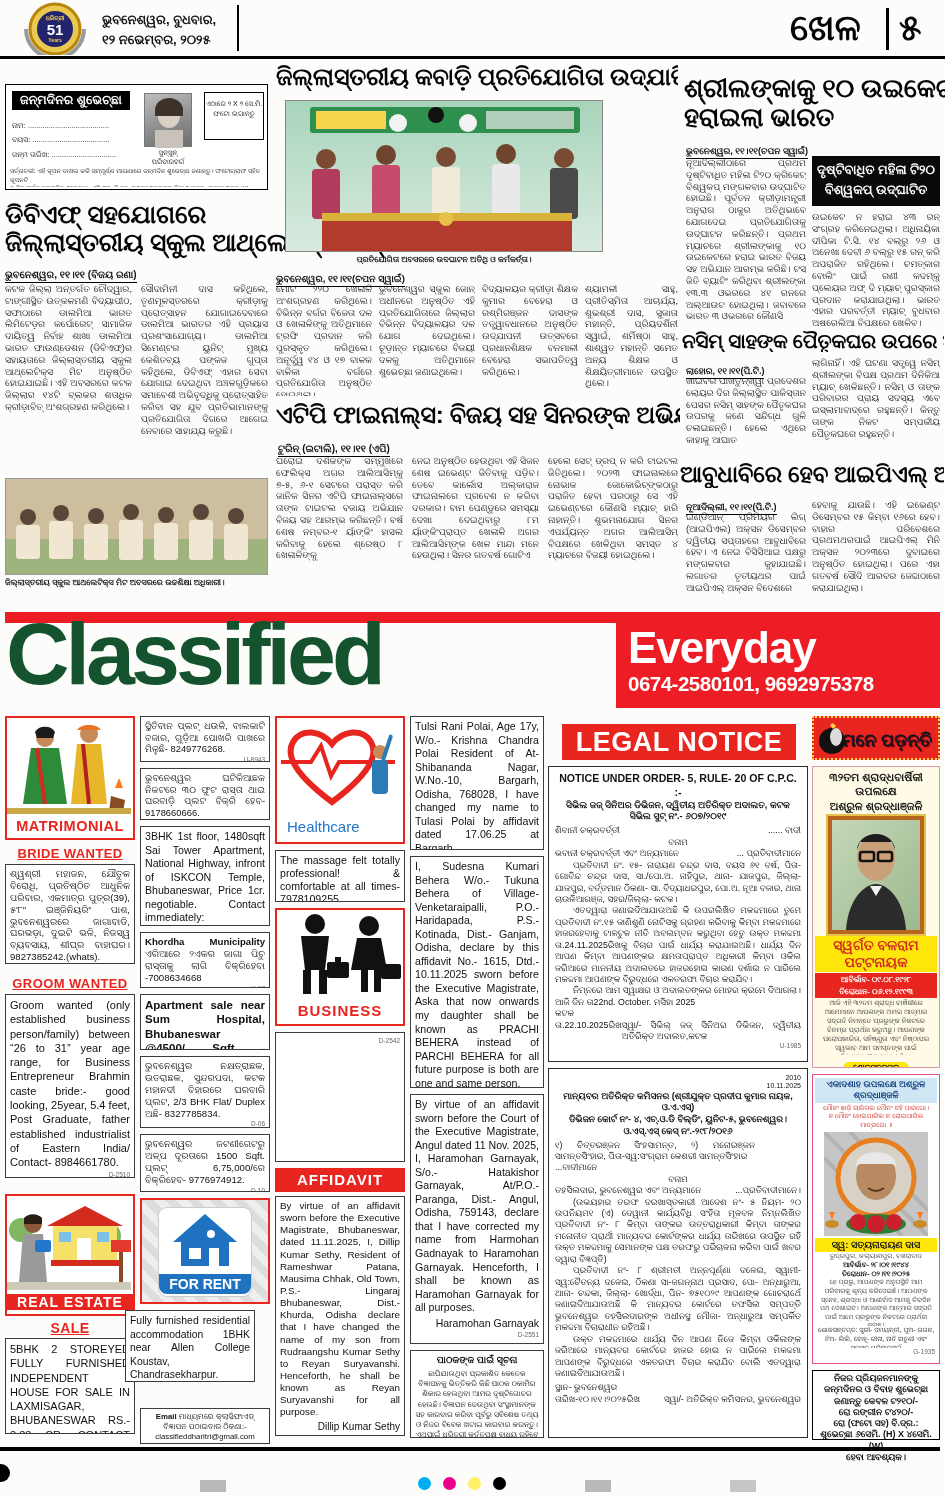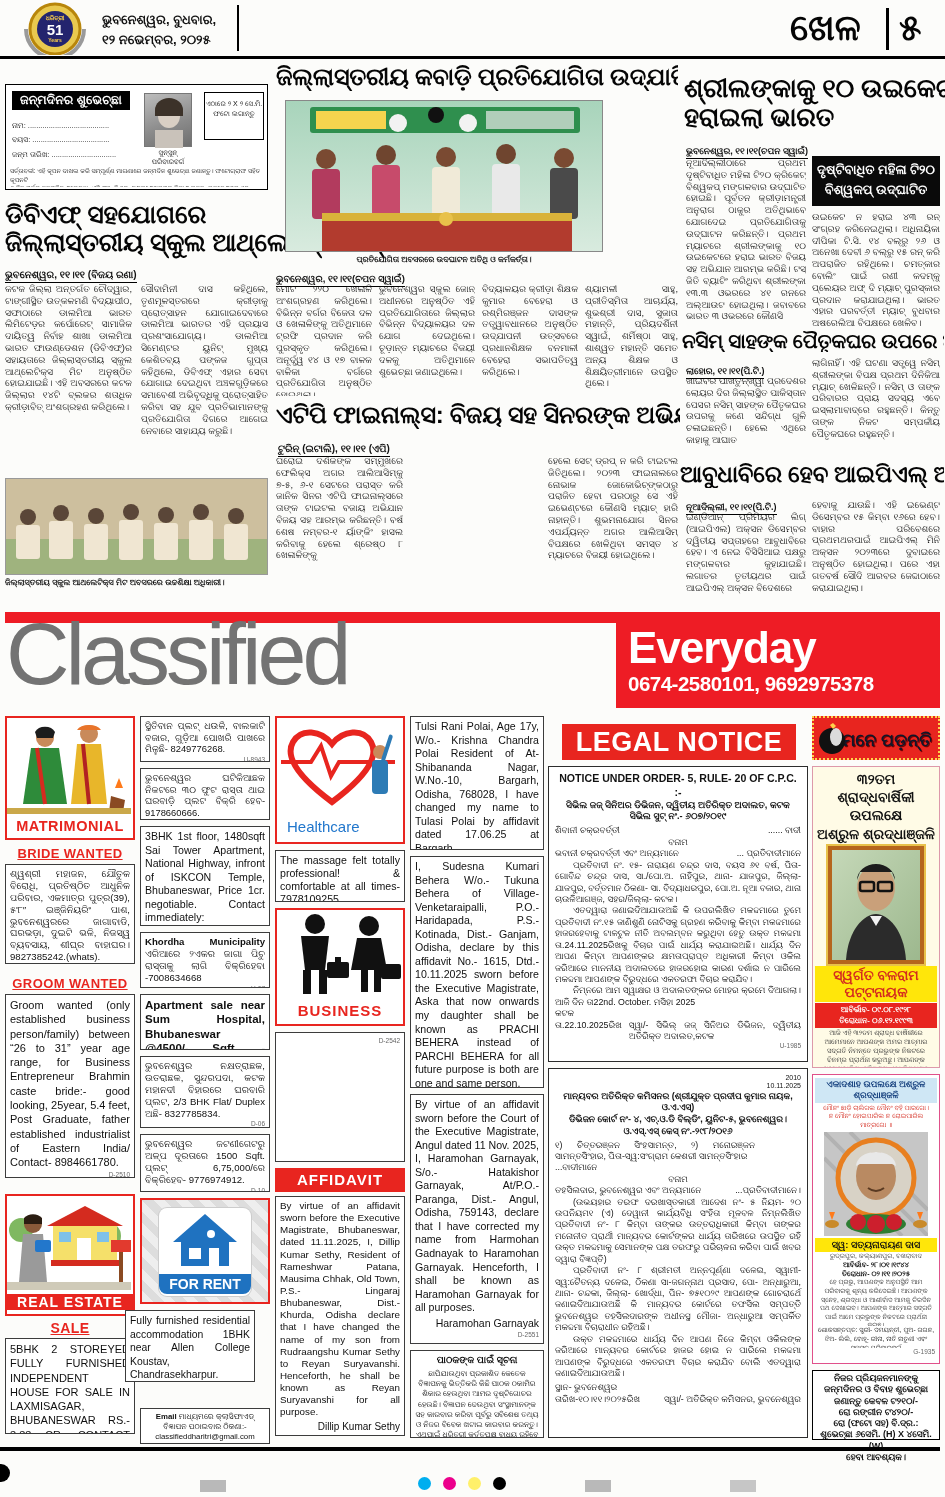--- a/index.html
+++ b/index.html
@@ -160,20 +160,21 @@
   <div class="abs cap c" style="left:285px;top:255px;width:318px;">ପ୍ରତିଯୋଗିତା ଅବସରରେ ଉଦଘାଟନ ଅତିଥି ଓ କର୍ମକର୍ତ୍ତା।</div>
   <div class="abs" style="left:276px;top:268px;"><span class="dl" style="font-size:9.5px;">ଭୁବନେଶ୍ୱର, ୧୧।୧୧(ଚପନ ସ୍ୱାଇଁ)</span></div>
   <div class="abs news-col" style="left:276px;top:284px;width:96px;height:112px;">ମୋଟ ୨୨୦ ଖେଳାଳି ଅଂଶଗ୍ରହଣ କରିଥିଲେ। ବିଭିନ୍ନ ବର୍ଗର ବିଜେତା ଦଳ ଓ ଖେଳାଳିଙ୍କୁ ଅତିଥିମାନେ ଟ୍ରଫି ପ୍ରଦାନ କରି ପୁରସ୍କୃତ କରିଥିଲେ। ଅନୂର୍ଦ୍ଧ୍ୱ ୧୪ ଓ ୧୭ ବାଳକ ବାଳିକା ବର୍ଗରେ ପ୍ରତିଯୋଗିତା ଅନୁଷ୍ଠିତ ହୋଇଥିଲା।</div>
   <div class="abs news-col" style="left:379px;top:284px;width:96px;height:112px;">ଭୁବନେଶ୍ୱର ସ୍କୁଲ ଜୋନ୍ ଅଧୀନରେ ଅନୁଷ୍ଠିତ ଏହି ପ୍ରତିଯୋଗିତାରେ ଜିଲ୍ଲାର ବିଭିନ୍ନ ବିଦ୍ୟାଳୟର ଦଳ ଯୋଗ ଦେଇଥିଲେ। ଚୂଡ଼ାନ୍ତ ମ୍ୟାଚରେ ବିଜୟୀ ଦଳକୁ ଅତିଥିମାନେ ଶୁଭେଚ୍ଛା ଜଣାଇଥିଲେ।</div>
   <div class="abs news-col" style="left:482px;top:284px;width:96px;height:112px;">ବିଦ୍ୟାଳୟର କ୍ରୀଡ଼ା ଶିକ୍ଷକ କୁମାର ବେହେରା ଓ ରଶ୍ମିରଞ୍ଜନ ଦାସଙ୍କ ତତ୍ତ୍ୱାବଧାନରେ ଅନୁଷ୍ଠିତ ଉଦ୍‌ଯାପନୀ ଉତ୍ସବରେ ପ୍ରଧାନଶିକ୍ଷକ ବନମାଳୀ ବେହେରା ସଭାପତିତ୍ୱ କରିଥିଲେ।</div>
   <div class="abs news-col" style="left:585px;top:284px;width:93px;height:112px;">ଶ୍ୟାମଳୀ ସାହୁ, ପ୍ରୀତିସ୍ମିତା ଆଚାର୍ଯ୍ୟ, ଶୁଭଶ୍ରୀ ଦାସ, ସୁଜାତା ମହାନ୍ତି, ପ୍ରିୟଦର୍ଶିନୀ ସ୍ୱାଇଁ, ଶର୍ମିଷ୍ଠା ସାହୁ, ଶାଶ୍ୱତ ମହାନ୍ତି ସମେତ ଅନ୍ୟ ଶିକ୍ଷକ ଓ ଶିକ୍ଷୟିତ୍ରୀମାନେ ଉପସ୍ଥିତ ଥିଲେ।</div>
 
   <div class="abs hl" style="left:276px;top:402px;width:404px;font-size:24px;white-space:nowrap;overflow:hidden;">ଏଟିପି ଫାଇନାଲ୍ସ: ବିଜୟ ସହ ସିନରଙ୍କ ଅଭିଯାନ</div>
   <div class="abs" style="left:278px;top:438px;"><span class="dl">ଟୁରିନ୍ (ଇଟାଲି), ୧୧।୧୧ (ଏପି)</span></div>
   <div class="abs news-col" style="left:276px;top:456px;width:127px;height:142px;">ଘରୋଇ ଦର୍ଶକଙ୍କ ସମ୍ମୁଖରେ ଫେଲିକ୍ସ ଅଗର ଆଲିଆସିମ୍‌କୁ ୭-୫, ୬-୧ ସେଟରେ ପରାସ୍ତ କରି ଜାନିକ ସିନର ଏଟିପି ଫାଇନାଲ୍ସରେ ତାଙ୍କ ଟାଇଟଲ ବଜାୟ ଅଭିଯାନ ବିଜୟ ସହ ଆରମ୍ଭ କରିଛନ୍ତି। ବର୍ଷ ଶେଷ ନମ୍ବର-୧ ର୍ୟାଙ୍କିଂ ହାସଲ କରିବାକୁ ହେଲେ ଶ୍ରେଷ୍ଠ ୮ ଖେଳାଳିଙ୍କୁ</div>
+  <div class="abs news-col" style="left:412px;top:456px;width:127px;height:142px;">ନେଇ ଅନୁଷ୍ଠିତ ହେଉଥିବା ଏହି ସିଜନ ଶେଷ ଇଭେଣ୍ଟ ଜିତିବାକୁ ପଡ଼ିବ। ତେବେ କାର୍ଲୋସ ଅଲ୍‌କାରାଜ ଫାଇନାଲରେ ପ୍ରବେଶ ନ କରିବା ଦରକାର। ବାମ ପେଣ୍ଡୁରେ ସମସ୍ୟା ଦେଖା ଦେଇଥିବାରୁ ୮ମ ର୍ୟାଙ୍କିଂପ୍ରାପ୍ତ ଖେଳାଳି ଅଗର ଆଲିଆସିମ୍‌ଙ୍କ ଖେଳ ମାନ୍ଦା ମନେ ହେଉଥିଲା। ସିନର ଗତବର୍ଷ ଗୋଟିଏ</div>
   <div class="abs news-col" style="left:548px;top:456px;width:130px;height:142px;">ହେଲେ ସେଟ୍ ଡ୍ରପ୍ ନ କରି ଟାଇଟଲ ଜିତିଥିଲେ। ୨୦୨୩ ଫାଇନାଲରେ ନୋଭାକ ଜୋକୋଭିଚ୍‌ଙ୍କଠାରୁ ପରାଜିତ ହେବା ପରଠାରୁ ସେ ଏହି ଇଭେଣ୍ଟରେ କୌଣସି ମ୍ୟାଚ୍ ହାରି ନାହାନ୍ତି। ଶୁଭମନାଯୋଗ ସିନର ଏପର୍ଯ୍ୟନ୍ତ ଅଗର ଆଲିଆସିମ୍ ବିପକ୍ଷରେ ଖେଳିଥିବା ସମସ୍ତ ୪ ମ୍ୟାଚରେ ବିଜୟୀ ହୋଇଥିଲେ।</div>
 
   <div class="abs hl" style="left:684px;top:74px;width:258px;font-size:26px;">
     <div style="white-space:nowrap;">ଶ୍ରୀଲଙ୍କାକୁ ୧୦ ଉଇକେଟରେ</div>
     <div>ହରାଇଲା ଭାରତ</div>
   </div>
   <div class="abs" style="left:686px;top:140px;"><span class="dl" style="font-size:9px;">ଭୁବନେଶ୍ୱର, ୧୧।୧୧(ଚପନ ସ୍ୱାଇଁ)</span></div>
   <div class="abs c" style="left:812px;top:156px;width:128px;height:50px;background:#0a0a0a;color:#fff;font-weight:bold;font-size:13px;line-height:1.55;padding-top:4px;">
     <div>ଦୃଷ୍ଟିବାଧିତ ମହିଳା ଟି୨୦</div>
     <div>ବିଶ୍ୱକପ୍ ଉଦ୍‌ଘାଟିତ</div>
@@ -186,21 +187,21 @@
   <div class="abs news-col" style="left:686px;top:376px;width:120px;height:80px;">ଖାଇବର ପାଖତୁନ୍‌ଖ୍ୱା ପ୍ରଦେଶର ଲୋୟର ଦିର ଜିଲ୍ଲାସ୍ଥିତ ପାକିସ୍ତାନ ପେସର ନସିମ୍ ସାହଙ୍କ ପୈତୃକଘର ଉପରକୁ ଜଣେ ସନ୍ଦିଗ୍ଧ ଗୁଳି ଚଳାଇଛନ୍ତି। ହେଲେ ଏଥିରେ କାହାକୁ ଆଘାତ</div>
   <div class="abs news-col" style="left:812px;top:358px;width:128px;height:98px;">ଲାଗିନାହିଁ। ଏହି ଘଟଣା ସତ୍ତ୍ୱେ ନସିମ୍ ଶ୍ରୀଲଙ୍କା ବିପକ୍ଷ ପ୍ରଥମ ଦିନିକିଆ ମ୍ୟାଚ୍ ଖେଳିଛନ୍ତି। ନସିମ୍ ଓ ତାଙ୍କ ପରିବାରର ପ୍ରାୟ ସଦସ୍ୟ ଏବେ ଇସ୍‌ଲାମାବାଦ୍‌ରେ ରହୁଛନ୍ତି। କିନ୍ତୁ ତାଙ୍କ ନିକଟ ସମ୍ପର୍କୀୟ ପୈତୃକଘରେ ରହୁଛନ୍ତି।</div>
 
   <div class="abs hl" style="left:680px;top:462px;width:264px;font-size:23px;white-space:nowrap;overflow:hidden;">ଆବୁଧାବିରେ ହେବ ଆଇପିଏଲ୍ ଅକ୍ସନ</div>
   <div class="abs" style="left:686px;top:496px;"><span class="dl" style="font-size:9px;">ନୂଆଦିଲ୍ଲୀ, ୧୧।୧୧(ପି.ଟି.)</span></div>
   <div class="abs news-col" style="left:686px;top:512px;width:120px;height:88px;">ଇଣ୍ଡିଆନ୍ ପ୍ରିମିୟର ଲିଗ୍ (ଆଇପିଏଲ) ଅକ୍ସନ ଡିସେମ୍ବର ଦ୍ୱିତୀୟ ସପ୍ତାହରେ ଆବୁଧାବିରେ ହେବ। ଏ ନେଇ ବିସିସିଆଇ ପକ୍ଷରୁ ମଙ୍ଗଳବାର କୁହାଯାଇଛି। ଲଗାତର ତୃତୀୟଥର ପାଇଁ ଆଇପିଏଲ୍ ଅକ୍ସନ ବିଦେଶରେ</div>
   <div class="abs news-col" style="left:812px;top:500px;width:128px;height:100px;">ହେବାକୁ ଯାଉଛି। ଏହି ଇଭେଣ୍ଟ ଡିସେମ୍ବର ୧୫ କିମ୍ବା ୧୬ରେ ହେବ। ବାହାର ପରିବେଶରେ ପ୍ରଥମଥରପାଇଁ ଆଇପିଏଲ୍ ମିନି ଅକ୍ସନ ୨୦୨୩ରେ ଦୁବାଇରେ ଅନୁଷ୍ଠିତ ହୋଇଥିଲା। ପରେ ଏହା ଗତବର୍ଷ ସୌଦି ଆରବର ଜେଦ୍ଦାଠାରେ କରାଯାଇଥିଲା।</div>
 
   <div class="abs" style="left:5px;top:612px;width:935px;height:11px;background:#ee1c25;"></div>
   <div class="abs" style="left:6px;top:608px;width:610px;height:100px;overflow:hidden;">
-    <span style="font-size:88px;font-weight:normal;color:#737373;letter-spacing:-4px;line-height:1.05;">Classified</span>
+    <span style="font-size:88px;font-weight:bold;color:#14532d;letter-spacing:-4px;line-height:1.05;">Classified</span>
   </div>
   <div class="abs" style="left:616px;top:623px;width:324px;height:85px;background:#ee1c25;">
     <div style="color:#fff;font-weight:bold;font-size:44px;line-height:1.05;padding:2px 0 0 12px;letter-spacing:-1px;">Everyday</div>
     <div style="color:#fff;font-weight:bold;font-size:20.5px;padding:1px 0 0 12px;letter-spacing:-0.5px;">0674-2580101, 9692975378</div>
   </div>
 
   <div class="imgbox" style="left:5px;top:716px;width:130px;height:124px;">
     <svg width="124" height="96" viewBox="0 0 124 96">
       <circle cx="38" cy="20" r="9" fill="#c98a5a"></circle>
         <path d="M28 14a11 9 0 0 1 20 0l-2 6h-16z" fill="#1c1c1c"></path>
@@ -360,21 +361,21 @@
     </div>
     <div class="c">ବନାମ</div>
     <div style="display:flex;justify-content:space-between;">
       <span>ଭବାନୀ ଚକ୍ରବର୍ତ୍ତୀ ଏବଂ ଅନ୍ୟମାନେ</span>
       <span>... ପ୍ରତିବାଦୀମାନେ</span>
     </div>
     <div style="text-indent:18px;">ପ୍ରତିବାଦୀ ନଂ. ୧୫- ନାରାୟଣ ଚନ୍ଦ୍ର ଦାସ, ବୟସ ୬୧ ବର୍ଷ, ପିତା- ଗୋବିନ୍ଦ ଚନ୍ଦ୍ର ଦାସ, ସା./ପୋ.ଅ. ନାହିପୁର, ଥାନା- ଯାଜପୁର, ଜିଲ୍ଲା- ଯାଜପୁର, ବର୍ତ୍ତମାନ ଠିକଣା- ସା. ବିଦ୍ୟାଧରପୁର, ପୋ.ଅ. ନୂଆ ବଜାର, ଥାନା ଚାଉଳିଆଗଞ୍ଜ, ସହର/ଜିଲ୍ଲା- କଟକ।</div>
     <div style="text-indent:18px;">ଏତଦ୍ୱାରା ଜଣାଇଦିଆଯାଉଅଛି କି ଉପରଲିଖିତ ମକଦ୍ଦମାରେ ତୁମେ ପ୍ରତିବାଦୀ ନଂ.୧୫ ଜାଣିଶୁଣି ନୋଟିସକୁ ଗ୍ରହଣ କରିବାକୁ କିମ୍ବା ମକଦ୍ଦମାରେ ହାଜରହେବାକୁ ଟାଳଟୁଳ ନୀତି ଅବଲମ୍ବନ କରୁଥିବା ହେତୁ ଉକ୍ତ ମକଦ୍ଦମା ତା.24.11.2025ରିଖକୁ ବିଚାର ପାଇଁ ଧାର୍ଯ୍ୟ କରାଯାଇଅଛି। ଧାର୍ଯ୍ୟ ଦିନ ଆପଣ କିମ୍ବା ଆପଣଙ୍କର କ୍ଷମତାପ୍ରାପ୍ତ ଅଧିକାରୀ କିମ୍ବା ଓକିଲ ଜରିଆରେ ମାନନୀୟ ଅଦାଲତରେ ହାଜରହୋଇ କାରଣ ଦର୍ଶାଇ ନ ପାରିଲେ ମକଦ୍ଦମା ଆପଣଙ୍କ ବିରୁଦ୍ଧରେ ଏକତରଫା ବିଚାର କରାଯିବ।</div>
     <div style="text-indent:18px;">ନିମ୍ନରେ ଆମ ସ୍ୱାକ୍ଷର ଓ ଅଦାଲତଙ୍କର ମୋହର କ୍ରମେ ଦିଆଗଲା। ଆଜି ଦିନ ତା22nd. October. ମସିହା 2025</div>
     <div>କଟକ</div>
-    <div style="display:flex;justify-content:space-between;gap:7px;">
+    <div style="display:flex;justify-content:space-between;">
       <span>ତା.22.10.2025ରିଖ</span>
       <span>ସ୍ୱା/- ସିଭିଲ୍ ଜଜ୍ ସିନିଅର ଡିଭିଜନ, ଦ୍ୱିତୀୟ ଅତିରିକ୍ତ ଅଦାଲତ,କଟକ</span>
     </div>
     <div class="small-id">U-1985</div>
   </div>
   <div class="legalbox" style="left:548px;top:1068px;width:260px;height:370px;">
     <div style="text-align:right;font-size:7px;line-height:1.2;">
       <div>2010</div>
       <div>10.11.2025</div>
     </div>
@@ -402,21 +403,21 @@
 
   <div class="membox c" style="left:812px;top:716px;width:128px;height:44px;background:#e8251f;border:2px dotted #ffd24a;">
     <svg class="abs" style="left:3px;top:5px;" width="30" height="32" viewBox="0 0 30 32">
         <ellipse cx="15" cy="18" rx="13" ry="13" fill="#111"></ellipse>
         <ellipse cx="19" cy="14" rx="6" ry="9" fill="#fff" opacity=".85"></ellipse>
         <path d="M13 2l3-2 3 3-3 3z" fill="#ffd24a"></path>
       </svg>
     <div style="color:#0f172a;font-weight:bold;font-size:17.5px;line-height:44px;padding-left:22px;text-shadow:1px 1px 0 #7a0000;">ମନେ ପଡ଼ନ୍ତି</div>
   </div>
   <div class="membox" style="left:812px;top:766px;width:128px;height:302px;background:#fffbe6;border:1px solid #d9a;padding:3px 4px;">
-    <div class="c" style="font-weight:bold;font-size:14px;line-height:1.3;">
+    <div class="c" style="font-weight:bold;font-size:11px;line-height:1.3;">
       <div>୩୨ତମ ଶ୍ରାଦ୍ଧବାର୍ଷିକୀ ଉପଲକ୍ଷେ</div>
       <div>ଅଶ୍ରୁଳ ଶ୍ରଦ୍ଧାଞ୍ଜଳି</div>
     </div>
     <div style="width:96px;height:118px;margin:3px auto 2px;border:4px solid #b5651d;outline:2px solid #e8c14a;background:#fff;">
       <svg width="88" height="110" viewBox="0 0 88 110">
         <rect width="88" height="110" fill="#bccfae"></rect>
           <rect width="88" height="110" fill="url(#g2)"></rect>
         <defs>
             <linearGradient id="g2" x1="0" y1="0" x2="1" y2="1">
               <stop offset="0" stop-color="#c5d8b8"></stop>

